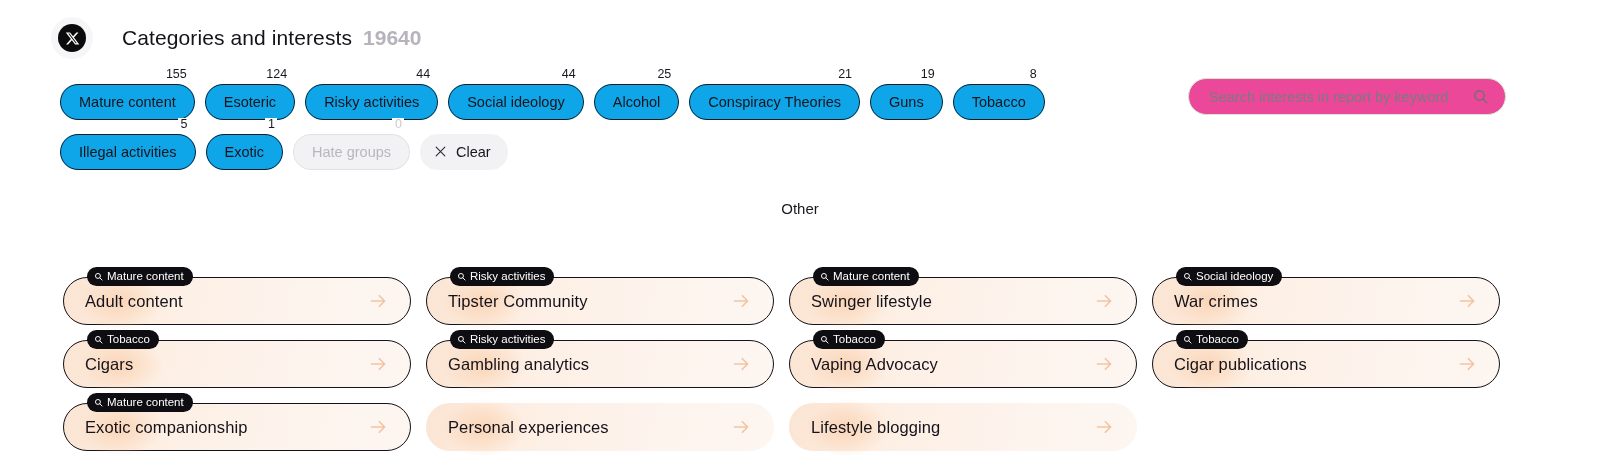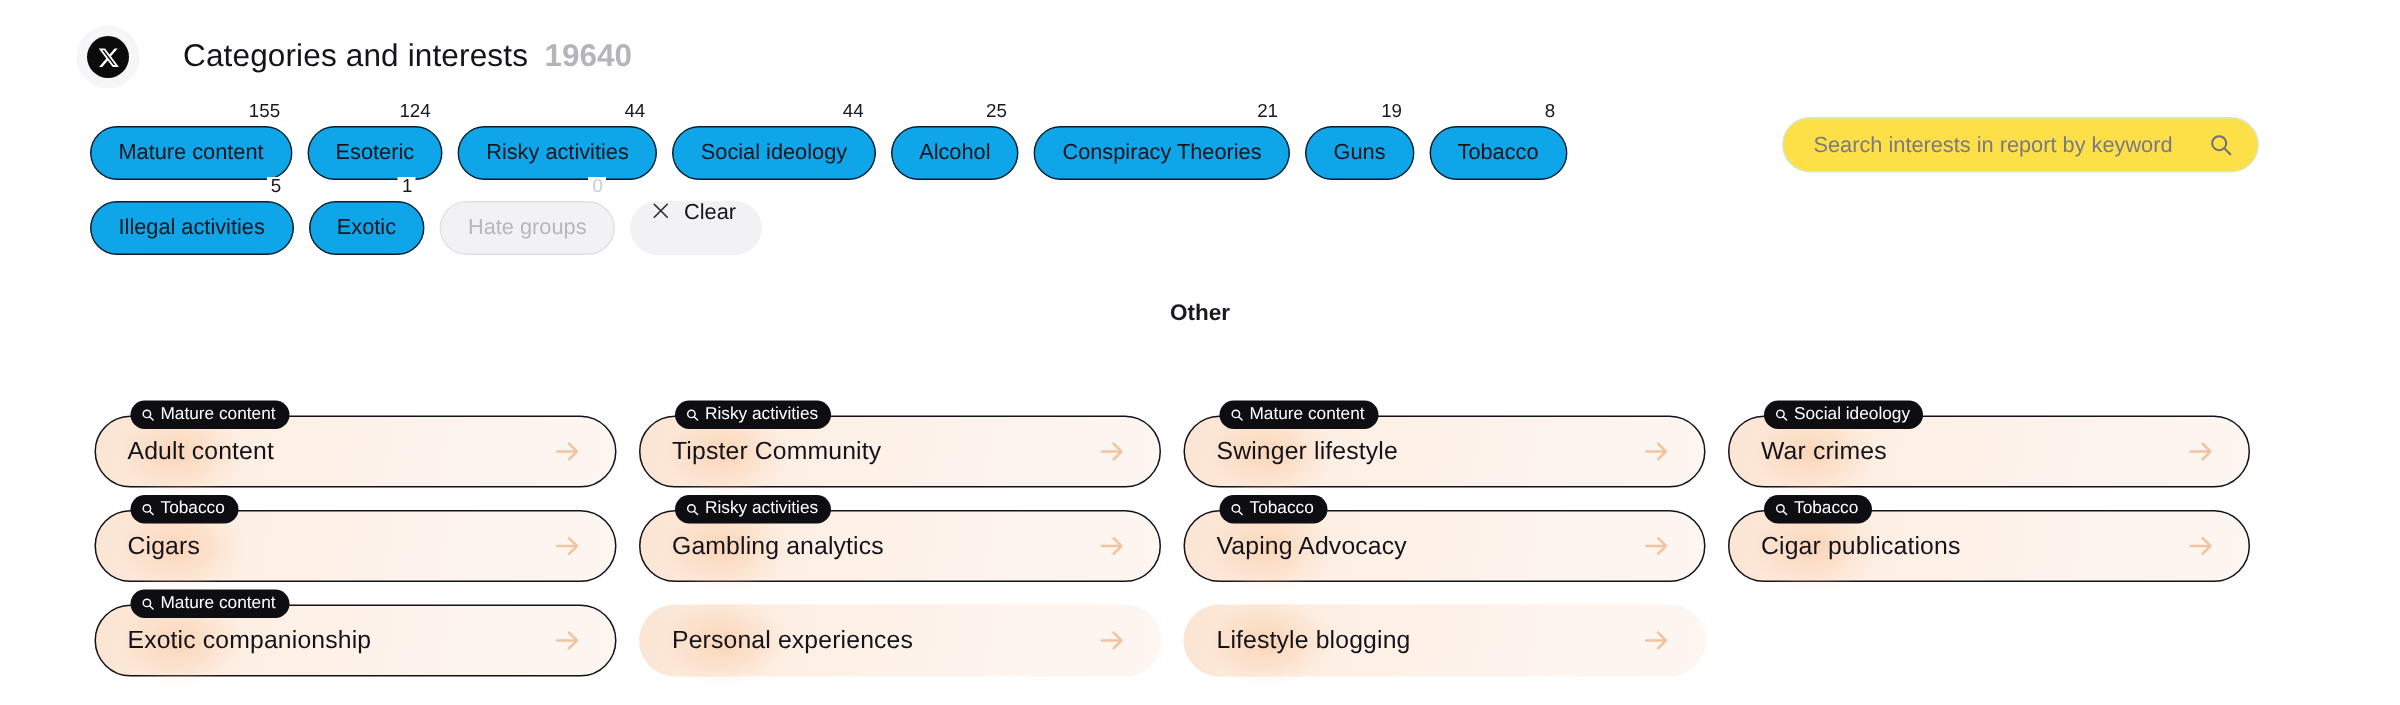--- a/index.html
+++ b/index.html
@@ -60,49 +60,49 @@
     height: 13px;
     overflow: hidden;
   }
   .chip.dim { background: #f2f1f4; color: #b9b6bf; }
   .chip.dim::before { border-color: #e2e0e6; }
   .chip.dim .count { color: #cbc9d1; }
 
   .chip-clear {
     height: 36px; margin-top: 8px;
     padding: 0 17px 0 14px;
-    display: inline-flex; align-items: flex-start; gap: 9px;
+    display: inline-flex; align-items: center; gap: 9px;
     border-radius: 22px; border: none;
     background: #f2f1f4; color: #17151c;
     font-size: 14.5px; cursor: pointer; white-space: nowrap;
     font-family: "Liberation Sans", sans-serif;
   }
   .chip-clear .x { font-size: 15px; line-height: 1; color: #2b2930; }
 
   
   .search-box {
     position: absolute; left: 1188px; top: 78px;
     width: 318px; height: 37px;
     border: 1.4px solid #d5e8d2; border-radius: 20px;
-    background: #fde047;
+    background: #ec4899;
     display: flex; align-items: center;
     padding: 0 16px 0 18px;
   }
   .search-input {
     flex: 1 1 auto; border: none; outline: none; background: transparent;
     font-size: 14.5px; color: #2a2830;
     font-family: "Liberation Sans", sans-serif;
   }
   .search-input::placeholder { color: #7b7a82; }
   .search-icon { flex: 0 0 auto; color: #6f6e76; display:flex; }
 
   
   .section-label {
     position: absolute; left: 0; right: 0; top: 200px;
-    text-align: center; font-size: 15px; color: #1b1920; font-weight: bold;
+    text-align: center; font-size: 15px; color: #1b1920;
   }
 
   
   .grid {
     position: absolute; left: 63px; top: 277px;
     width: 1440px;
     display: grid;
     grid-template-columns: repeat(4, 348px);
     column-gap: 15px;
     row-gap: 15px;

